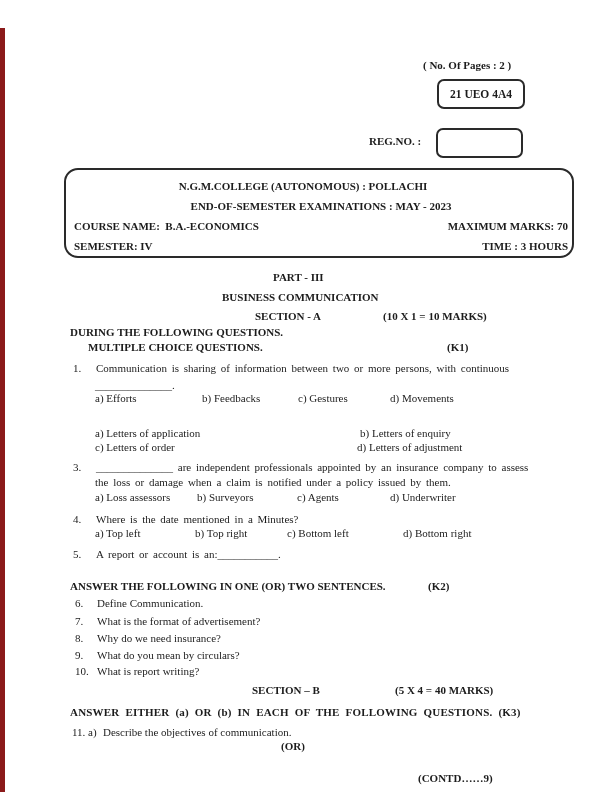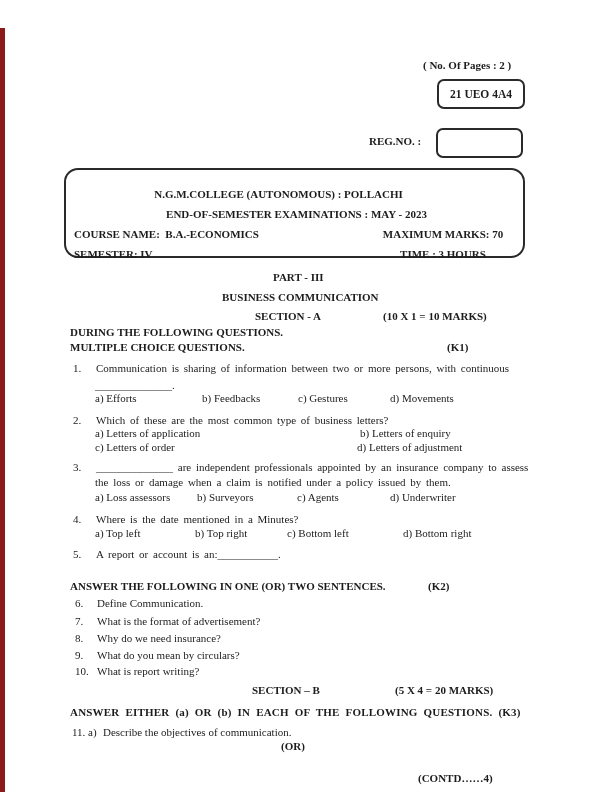--- a/index.html
+++ b/index.html
@@ -32,31 +32,31 @@
     border:2px solid #2a2a2a;border-radius:7px;
     display:flex;align-items:center;justify-content:center;
     font-size:11.5px;font-weight:bold;white-space:pre;
   }
   .regno-box{
     position:absolute;left:436px;top:100px;width:83px;height:26px;
     border:2px solid #2a2a2a;border-radius:7px;
     background:#ffffff;
   }
   .info-box{
-    position:absolute;left:64px;top:140px;width:461px;height:90px;
+    position:absolute;left:64px;top:140px;width:510px;height:90px;
     border:2px solid #2a2a2a;border-radius:14px;
     box-sizing:border-box;
-    padding:14px 4px 0 8px;
+    padding:6px 4px 0 8px;
     font-size:11px;font-weight:bold;
   }
   .info-box .iline{line-height:20px;white-space:pre;}
   .info-box .center1{text-align:center;transform:translateX(-18px);}
   .info-box .center2{text-align:center;}
   .info-box .irow{display:flex;justify-content:space-between;}
-  .info-box .rcol{display:inline-block;width:152px;text-align:center;}
+  .info-box .rcol{display:inline-block;width:152px;text-align:right;}
   .optrow{left:0;top:0;width:612px;height:13px;}
   .optrow span{position:absolute;top:0;white-space:pre;}
 </style>
 </head>
 <body>
 
 <div class="page">
 
   <div class="edge"></div>
 
@@ -82,33 +82,32 @@
       <span class="rcol">TIME : 3 HOURS</span>
     </div>
   </div>
 
   <div class="abs b" style="left:273px;top:243px">PART - III</div>
   <div class="abs b" style="left:222px;top:263px">BUSINESS COMMUNICATION</div>
 
   <div class="abs b" style="left:255px;top:282px">SECTION - A</div>
   <div class="abs b" style="left:383px;top:282px">(10 X 1 = 10 MARKS)</div>
   <div class="abs b" style="left:70px;top:298px">DURING THE FOLLOWING QUESTIONS.</div>
-  <div class="abs b" style="left:70px;top:313px">MULTIPLE CHOICE QUESTIONS.</div>
+  <div class="abs b" style="left:88px;top:313px">MULTIPLE CHOICE QUESTIONS.</div>
   <div class="abs b" style="left:447px;top:313px">(K1)</div>
 
   <div class="abs" style="left:73px;top:334px"><span class="qnum">1.</span><span class="qt">Communication is sharing of information between two or more persons, with continuous</span></div>
   <div class="abs" style="left:95px;top:351px">______________.</div>
   <div class="abs optrow" style="top:364px">
     <span style="left:95px">a) Efforts</span>
     <span style="left:202px">b) Feedbacks</span>
     <span style="left:298px">c) Gestures</span>
     <span style="left:390px">d) Movements</span>
   </div>
 
-  <div class="abs" style="left:73px;top:386px"><span class="qnum">2.</span><span class="qt">Which of these are the most common type of business letters?</span></div>
   <div class="abs optrow" style="top:399px">
     <span style="left:95px">a) Letters of application</span>
     <span style="left:360px">b) Letters of enquiry</span>
   </div>
   <div class="abs optrow" style="top:413px">
     <span style="left:95px">c) Letters of order</span>
     <span style="left:357px">d) Letters of adjustment</span>
   </div>
 
   <div class="abs" style="left:73px;top:433px"><span class="qnum">3.</span><span class="qt">______________ are independent professionals appointed by an insurance company to assess</span></div>
@@ -133,21 +132,21 @@
   <div class="abs b" style="left:70px;top:552px">ANSWER THE FOLLOWING IN ONE (OR) TWO SENTENCES.</div>
   <div class="abs b" style="left:428px;top:552px">(K2)</div>
 
   <div class="abs" style="left:75px;top:569px"><span class="sqnum">6.</span><span>Define Communication.</span></div>
   <div class="abs" style="left:75px;top:587px"><span class="sqnum">7.</span><span>What is the format of advertisement?</span></div>
   <div class="abs" style="left:75px;top:604px"><span class="sqnum">8.</span><span>Why do we need insurance?</span></div>
   <div class="abs" style="left:75px;top:621px"><span class="sqnum">9.</span><span>What do you mean by circulars?</span></div>
   <div class="abs" style="left:75px;top:637px"><span class="sqnum">10.</span><span>What is report writing?</span></div>
 
   <div class="abs b" style="left:252px;top:656px">SECTION – B</div>
-  <div class="abs b" style="left:395px;top:656px">(5 X 4 = 20 MARKS)</div>
+  <div class="abs b" style="left:395px;top:656px">(5 X 4 = 40 MARKS)</div>
   <div class="abs b wsp" style="left:70px;top:678px">ANSWER EITHER (a) OR (b) IN EACH OF THE FOLLOWING QUESTIONS. (K3)</div>
 
   <div class="abs" style="left:72px;top:698px"><span class="q11num">11. a)</span><span>Describe the objectives of communication.</span></div>
   <div class="abs b" style="left:281px;top:712px">(OR)</div>
 
-  <div class="abs b" style="left:418px;top:744px">(CONTD……4)</div>
+  <div class="abs b" style="left:418px;top:744px">(CONTD……9)</div>
 
 </div>
 
 </body></html>

